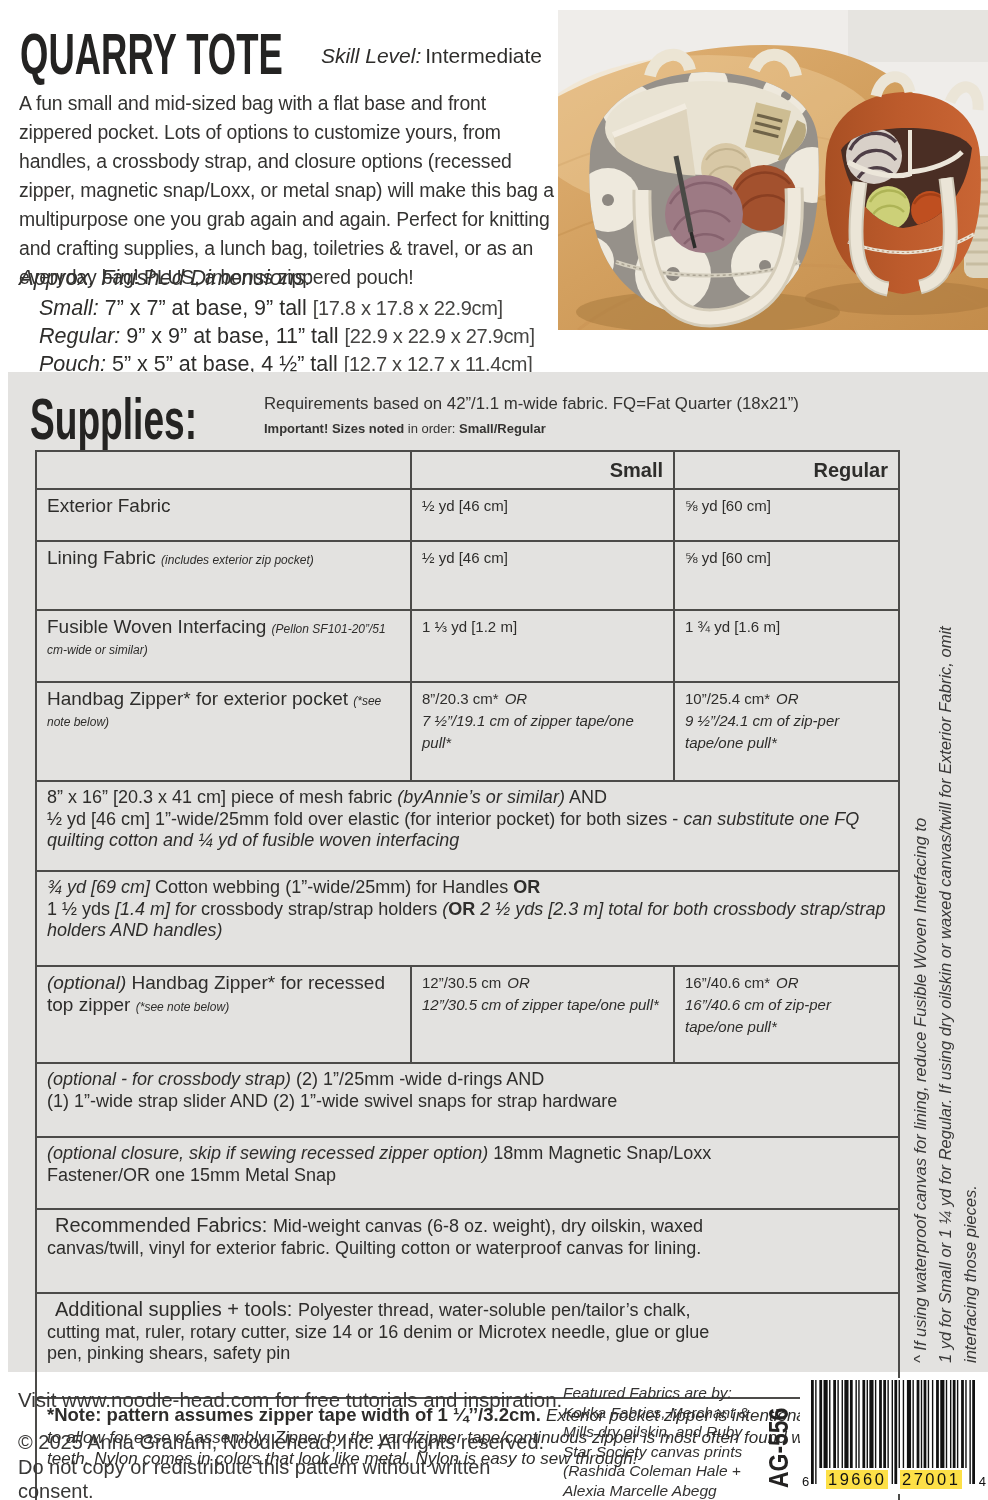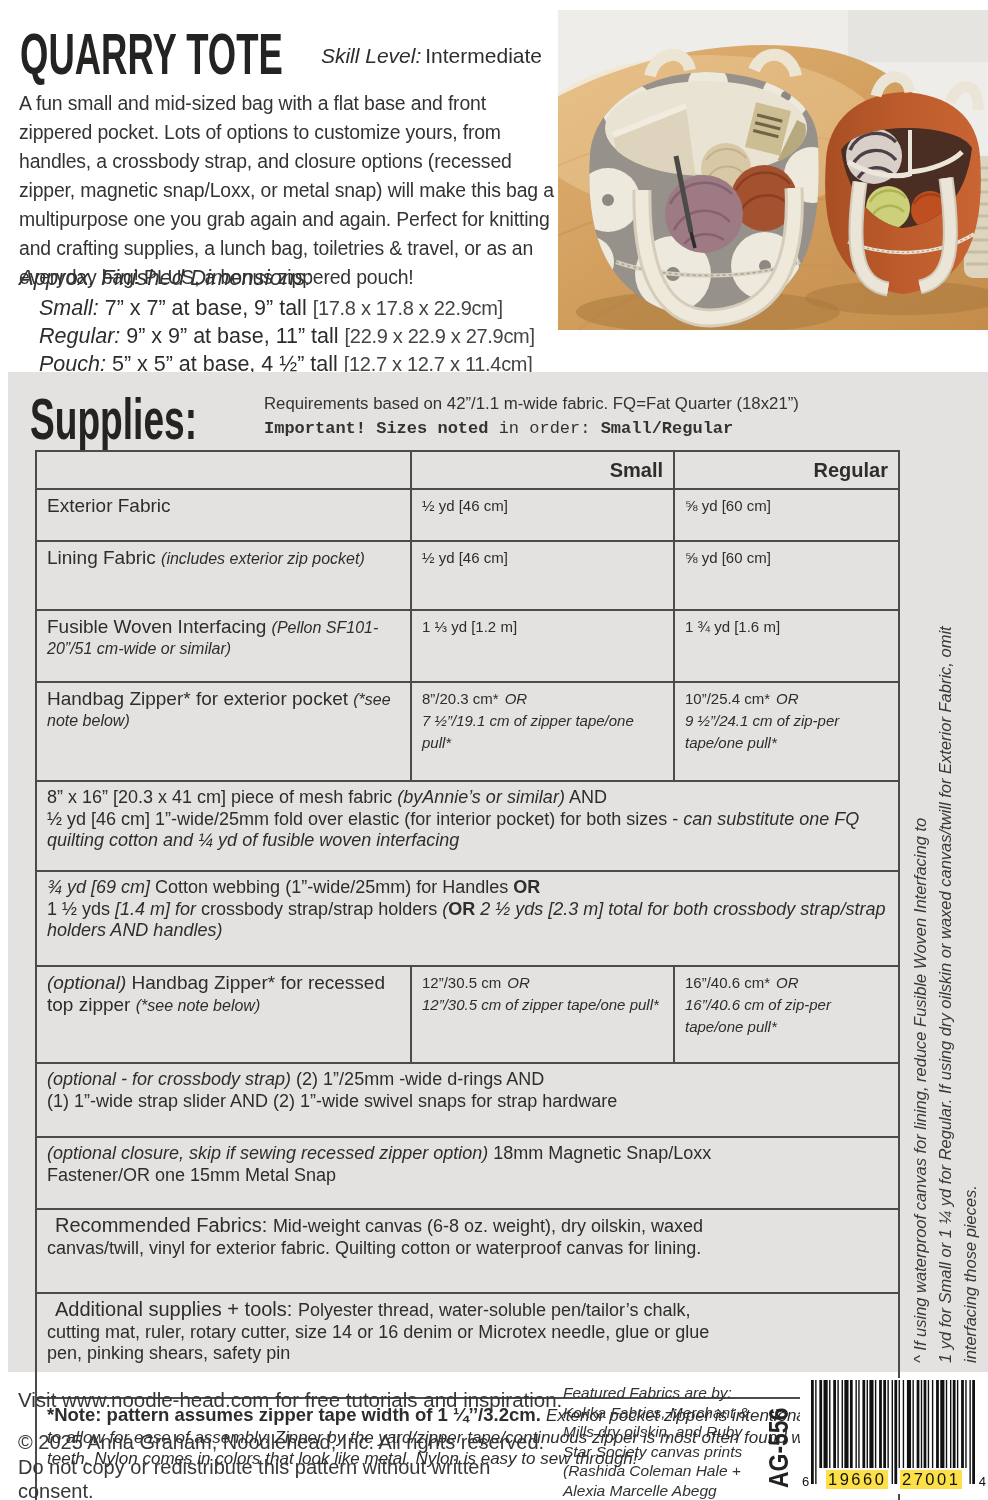--- a/index.html
+++ b/index.html
@@ -15,30 +15,30 @@
   .dimhead{left:19px;top:265px;font-size:22px;font-style:italic;color:#343331;}
   .dims{left:19px;top:294px;width:560px;font-size:21.5px;line-height:28px;color:#2e2d2b;margin-left:20px;}
   .dims .dlabel{font-style:italic;}
   .dims .dmet{font-size:20px;color:#454442;letter-spacing:-.3px;}
   
   .photo{left:558px;top:10px;width:430px;height:320px;overflow:hidden;}
   
   .panel{left:8px;top:372px;width:980px;height:1000px;background:#e3e2e0;}
   .supheading{left:30px;top:390px;font-size:58px;line-height:1;color:#242322;}
   .reqblock{left:264px;top:391px;width:660px;font-size:16.8px;line-height:25px;color:#343331;}
-  .impline{font-size:17px;font-family:Liberation Mono, monospace;}
+  .impline{font-size:13px;}
   .impline b{font-weight:700;}
   
   table.sup{position:absolute;left:35px;top:450px;border-collapse:collapse;table-layout:fixed;width:863px;
             font-size:18px;color:#2e2d2b;}
   table.sup th, table.sup td{border:2px solid #4c4b49;vertical-align:top;text-align:left;padding:5px 10px;}
   table.sup th{font-size:20px;font-weight:700;height:26px;vertical-align:middle;text-align:right;}
   td.nb{border:none;background:transparent;}
   .nm{font-size:19px;}
-  .nt{font-size:16px;font-style:italic;}
+  .nt{font-size:12px;font-style:italic;}
   .val{font-size:15px;line-height:22px;}
   .val .or{margin-left:6px;}
   .val .alt{display:inline;}
   .full{font-size:18px;line-height:21.5px;}
   .lbl{font-size:20px;margin-left:8px;}
   .noteb{font-weight:700;font-size:18.5px;}
   .notei{font-style:italic;font-size:17px;}
   
   .sidenote{left:908px;top:378px;width:78px;height:985px;}
   .sidenote-inner{width:985px;height:78px;transform-origin:0 0;transform:translateY(985px) rotate(-90deg);

